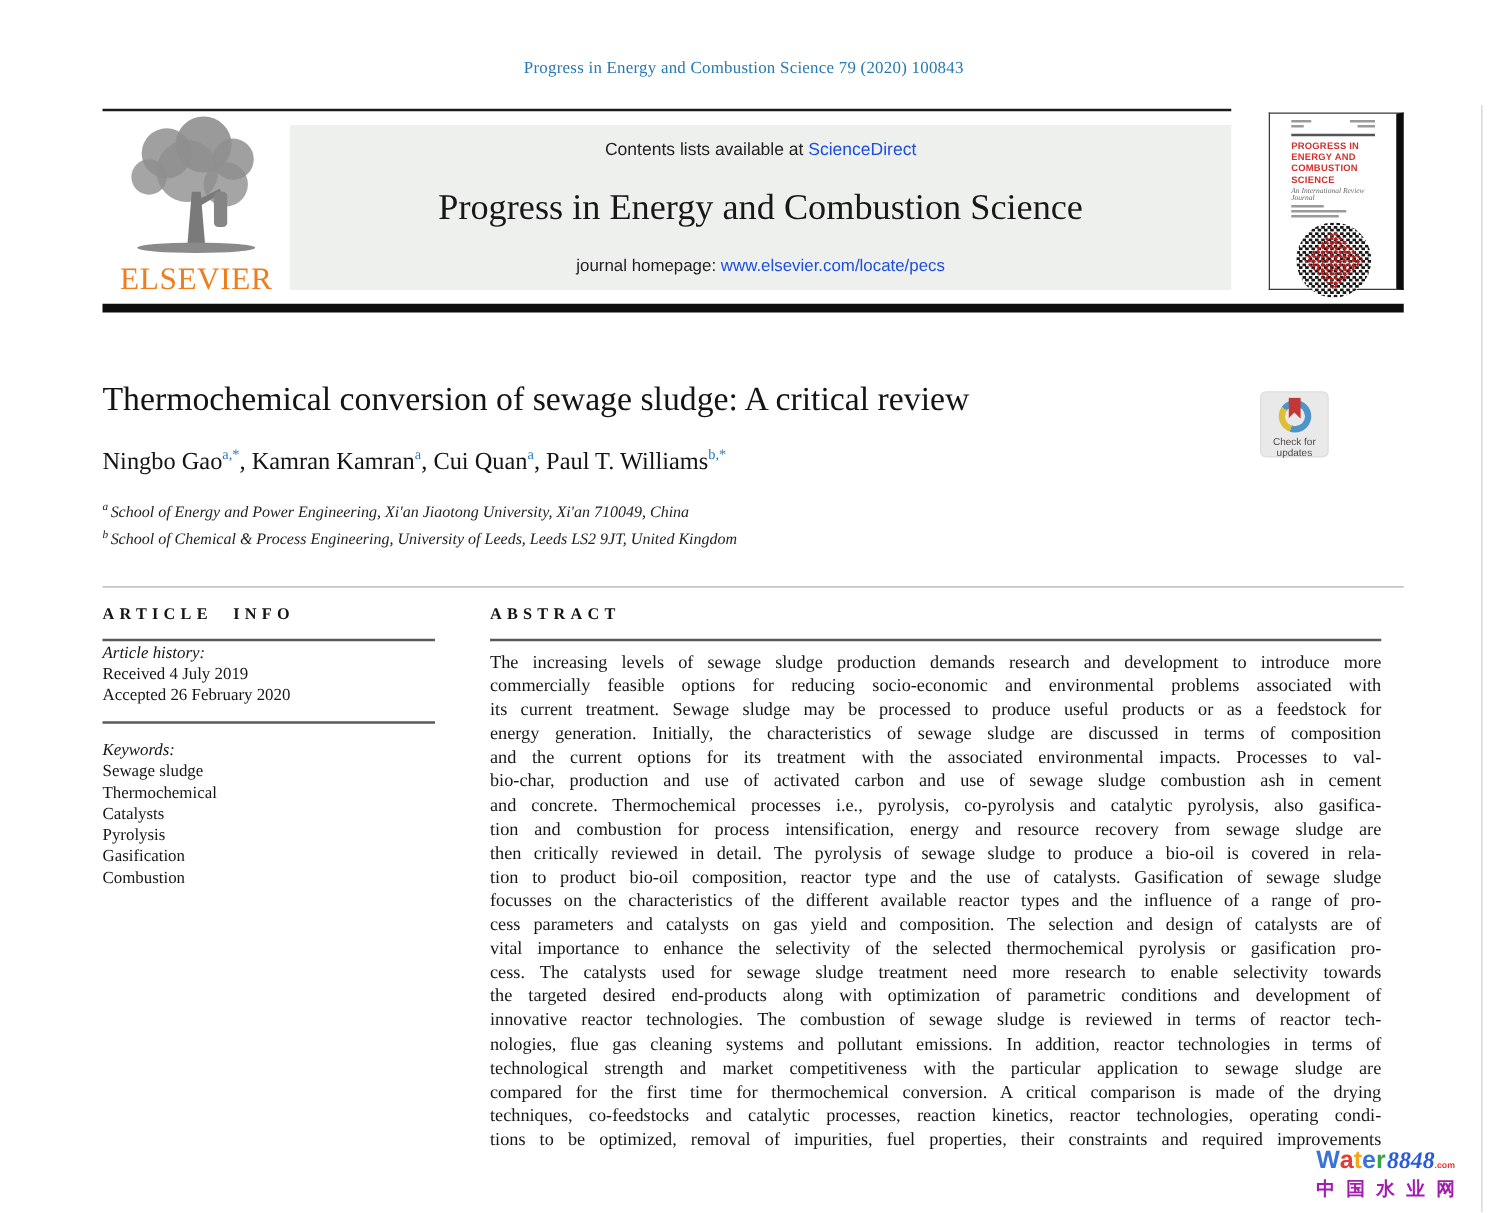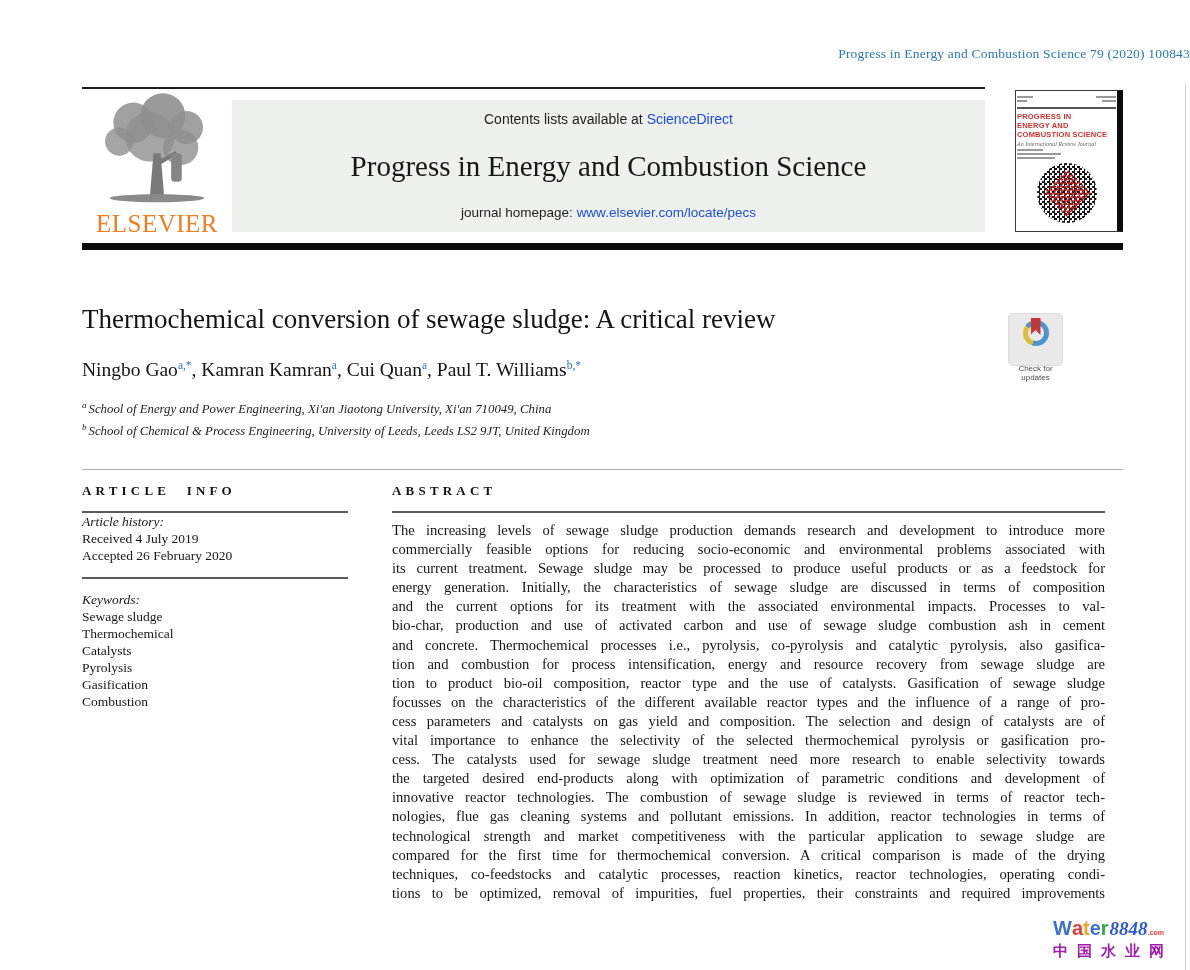--- a/index.html
+++ b/index.html
@@ -1,40 +1,40 @@
 <!DOCTYPE html>
 <html><head>
 <meta charset="utf-8">
 <style>
   html,body{margin:0;padding:0;background:#fff;}
   .page{position:relative;width:1190px;height:970px;background:#ffffff;overflow:hidden;
         font-family:"Liberation Serif",serif;color:#1a1a1a;}
   .page-edge{position:absolute;left:1185px;top:84px;width:1px;height:886px;background:#cfcfcf;}
 
   
-  .citation{position:absolute;left:0;top:46px;width:100%;text-align:right;
+  .citation{position:absolute;left:0;top:46px;width:100%;text-align:center;
             font-size:13.5px;color:#2879b2;letter-spacing:.2px;}
 
   
   .topline{position:absolute;left:82px;top:87px;width:903px;height:2px;background:#1c1c1c;}
   .logo-block{position:absolute;left:82px;top:92px;width:150px;height:148px;text-align:center;}
   .elsevier-text{position:absolute;left:0;bottom:2px;width:100%;font-size:25px;color:#ef7d1d;
                  font-family:"Liberation Serif",serif;letter-spacing:.5px;}
   .banner{position:absolute;left:232px;top:100px;width:753px;height:132px;background:#eef0ee;
           display:flex;flex-direction:column;justify-content:space-between;
           padding:11px 0 12px;box-sizing:border-box;text-align:center;}
   .contents-line{font-family:"Liberation Sans",sans-serif;font-size:14px;color:#222;}
   .journal-title{font-size:29px;color:#171717;}
   .homepage-line{font-family:"Liberation Sans",sans-serif;font-size:13.5px;color:#222;}
   .link{color:#1d4ed8;text-decoration:none;}
 
   
   .cover{position:absolute;left:1015px;top:90px;width:108px;height:142px;background:#fff;
          border:1px solid #3a3a3a;border-right:6px solid #0c0c0c;box-sizing:border-box;
-         padding:5px 1px 3px;}
+         padding:5px 17px 3px;}
   .cover-top{display:flex;justify-content:space-between;margin-bottom:3px;}
   .tinybar{height:2px;background:#9a9a9a;margin-bottom:2px;}
   .cover-rule{height:2px;background:#555;margin:2px 0 3px;}
   .cover-title div{color:#d1312e;font-family:"Liberation Sans",sans-serif;font-weight:bold;
                    font-size:7.5px;line-height:9px;letter-spacing:.2px;}
   .cover-sub{font-size:6px;font-style:italic;color:#666;margin:2px 0 2px;}
   .cover-circle{position:relative;width:60px;height:60px;margin:4px auto 0;border-radius:50%;
       background:repeating-conic-gradient(#161616 0 25%, #ffffff 0 50%) 0 0/5px 5px;}
   .cover-diamond{position:absolute;left:50%;top:50%;width:34px;height:34px;
       transform:translate(-50%,-50%) rotate(45deg);
@@ -52,21 +52,21 @@
 
   
   .badge{position:absolute;left:1008px;top:313px;width:55px;height:53px;background:#e9e9e9;
          border:1px solid #dcdcdc;border-radius:5px;box-sizing:border-box;text-align:center;}
   .ring{position:relative;width:26px;height:26px;border-radius:50%;margin:6px auto 0;
         background:conic-gradient(#4d94c8 0 55%, #ddbe3a 55% 85%, #4d94c8 85%);}
   .ring-hole{position:absolute;inset:5px;border-radius:50%;background:#e9e9e9;}
   .bookmark{position:absolute;left:50%;top:-2px;transform:translateX(-50%);width:10px;height:17px;
             background:#c23737;clip-path:polygon(0 0,100% 0,100% 100%,50% 70%,0 100%);}
   .badge-text{font-family:"Liberation Sans",sans-serif;font-size:8px;line-height:9px;
-              color:#4a4a4a;margin-top:18px;}
+              color:#4a4a4a;margin-top:3px;}
 
   .section-topline{position:absolute;left:82px;top:469px;width:1041px;height:1px;background:#b0b0b0;}
 
   
   .sec-heading{font-size:13px;font-weight:bold;letter-spacing:4.2px;word-spacing:9px;color:#141414;}
   .col-rule{height:2px;background:#5a5a5a;margin-top:12px;}
   .info-col{position:absolute;left:82px;top:483px;width:266px;}
   .info-text{font-size:13.5px;line-height:17px;color:#161616;}
   .ital{font-style:italic;}
   .info-col .mid-rule{margin:13px 0 12px;}
@@ -212,20 +212,21 @@
     <div class="abs-lines">
 
     <div class="abs-line">The increasing levels of sewage sludge production demands research and development to introduce more</div>
         <div class="abs-line">commercially feasible options for reducing socio-economic and environmental problems associated with</div>
         <div class="abs-line">its current treatment. Sewage sludge may be processed to produce useful products or as a feedstock for</div>
         <div class="abs-line">energy generation. Initially, the characteristics of sewage sludge are discussed in terms of composition</div>
         <div class="abs-line">and the current options for its treatment with the associated environmental impacts. Processes to val-</div>
         <div class="abs-line">bio-char, production and use of activated carbon and use of sewage sludge combustion ash in cement</div>
         <div class="abs-line">and concrete. Thermochemical processes i.e., pyrolysis, co-pyrolysis and catalytic pyrolysis, also gasifica-</div>
         <div class="abs-line">tion and combustion for process intensification, energy and resource recovery from sewage sludge are</div>
+        <div class="abs-line">then critically reviewed in detail. The pyrolysis of sewage sludge to produce a bio-oil is covered in rela-</div>
         <div class="abs-line">tion to product bio-oil composition, reactor type and the use of catalysts. Gasification of sewage sludge</div>
         <div class="abs-line">focusses on the characteristics of the different available reactor types and the influence of a range of pro-</div>
         <div class="abs-line">cess parameters and catalysts on gas yield and composition. The selection and design of catalysts are of</div>
         <div class="abs-line">vital importance to enhance the selectivity of the selected thermochemical pyrolysis or gasification pro-</div>
         <div class="abs-line">cess. The catalysts used for sewage sludge treatment need more research to enable selectivity towards</div>
         <div class="abs-line">the targeted desired end-products along with optimization of parametric conditions and development of</div>
         <div class="abs-line">innovative reactor technologies. The combustion of sewage sludge is reviewed in terms of reactor tech-</div>
         <div class="abs-line">nologies, flue gas cleaning systems and pollutant emissions. In addition, reactor technologies in terms of</div>
         <div class="abs-line">technological strength and market competitiveness with the particular application to sewage sludge are</div>
         <div class="abs-line">compared for the first time for thermochemical conversion. A critical comparison is made of the drying</div>

